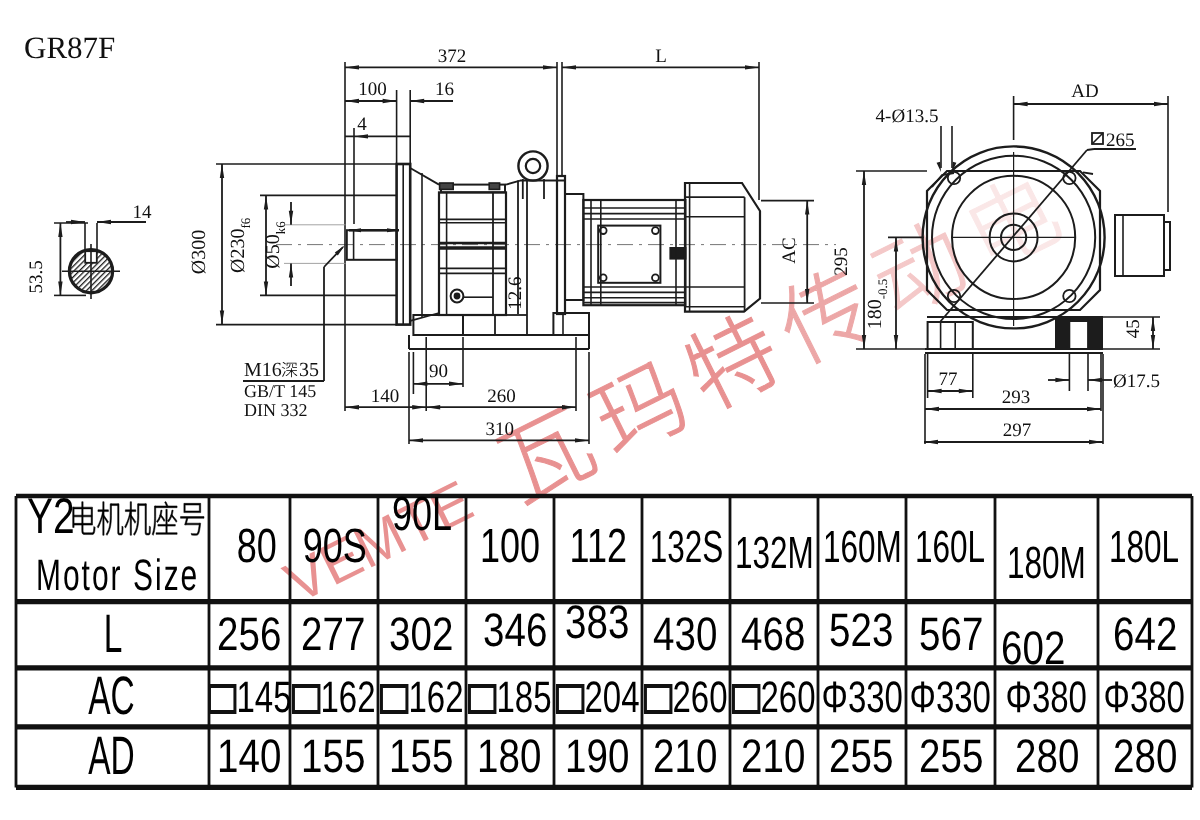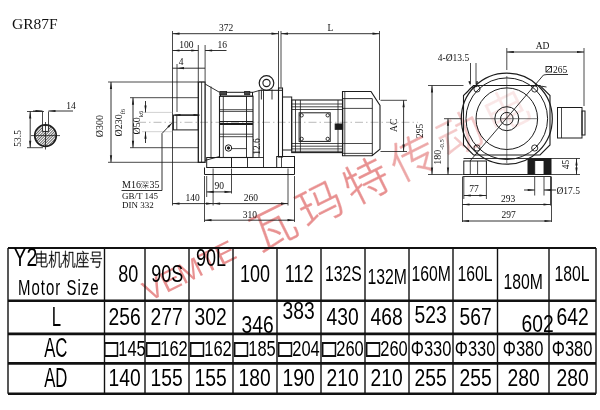--- a/index.html
+++ b/index.html
@@ -355,39 +355,39 @@
   </div>
 <div class="cell" style="left:104.5px;top:300.8px;width:40.5px;height:33.1px">
     <span style="font-size:23.5px;transform:scaleX(0.82)">256</span>
   </div>
 <div class="cell" style="left:145.0px;top:300.8px;width:44.0px;height:33.1px">
     <span style="font-size:23.5px;transform:scaleX(0.82)">277</span>
   </div>
 <div class="cell" style="left:189.0px;top:300.8px;width:44.0px;height:33.1px">
     <span style="font-size:23.5px;transform:scaleX(0.82)">302</span>
   </div>
-<div class="cell" style="left:233.0px;top:309px;width:50px;height:33.1px">
+<div class="cell" style="left:233.0px;top:299px;width:50px;height:33.1px">
     <span style="font-size:23.5px;transform:scaleX(0.82)">346</span>
   </div>
 <div class="cell" style="left:277.0px;top:300.8px;width:44.0px;height:22px">
     <span style="font-size:23.5px;transform:scaleX(0.82)">383</span>
   </div>
 <div class="cell" style="left:321.0px;top:300.8px;width:44.0px;height:33.1px">
     <span style="font-size:23.5px;transform:scaleX(0.82)">430</span>
   </div>
 <div class="cell" style="left:365.0px;top:300.8px;width:44.0px;height:33.1px">
     <span style="font-size:23.5px;transform:scaleX(0.82)">468</span>
   </div>
 <div class="cell" style="left:409.0px;top:299px;width:44.0px;height:33.1px">
     <span style="font-size:23.5px;transform:scaleX(0.82)">523</span>
   </div>
 <div class="cell" style="left:453.0px;top:300.8px;width:44.5px;height:33.1px">
     <span style="font-size:23.5px;transform:scaleX(0.82)">567</span>
   </div>
-<div class="cell" style="left:512px;top:300.8px;width:51.5px;height:48px">
+<div class="cell" style="left:491px;top:300.8px;width:51.5px;height:48px">
     <span style="font-size:23.5px;transform:scaleX(0.82)">602</span>
   </div>
 <div class="cell" style="left:549.0px;top:300.8px;width:47.0px;height:33.1px">
     <span style="font-size:23.5px;transform:scaleX(0.82)">642</span>
   </div>
 <div class="cell" style="left:8.0px;top:333.9px;width:96.5px;height:29.5px">
     <span style="font-size:27px;transform:scaleX(0.62)">AC</span>
   </div>
 <div class="cell" style="left:104.5px;top:333.9px;width:40.5px;height:29.5px">
     <span style="font-size:22px;transform:scaleX(0.75)"><span class="sq"></span>145</span>

